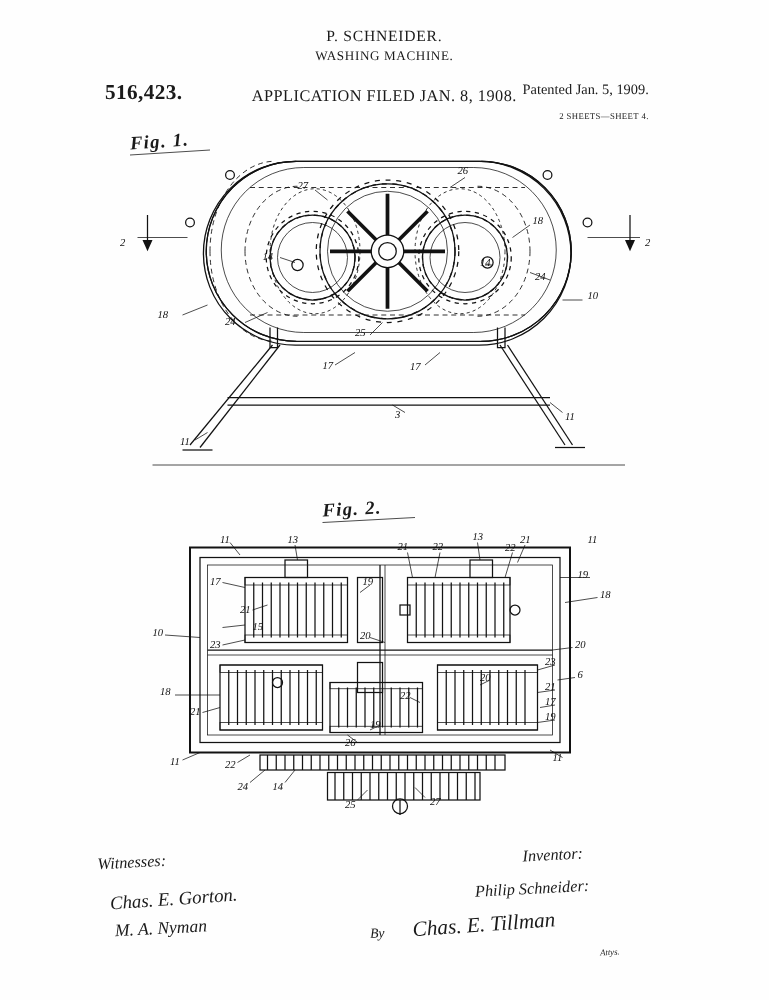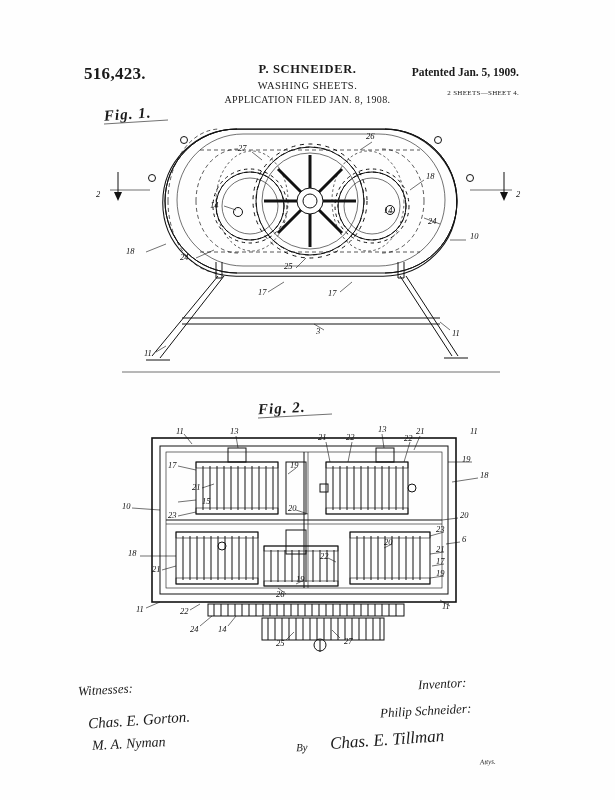--- a/index.html
+++ b/index.html
@@ -26,50 +26,48 @@
     position: absolute;
     top: 22px;
     left: 0;
     width: 100%;
     text-align: center;
   }
   .inventor-name {
     font-family: "Liberation Serif", serif;
     font-size: 12.5px;
     letter-spacing: 0.6px;
-    font-weight: 700;
-    margin-top: 40px;
+    font-weight: 400;
   }
   .title-line {
     font-size: 10.5px;
     letter-spacing: 0.5px;
     margin-top: 3px;
     font-weight: 400;
   }
   .appl-line {
-    font-size: 10px;
+    font-size: 13px;
     letter-spacing: 0.4px;
-    margin-top: 3px;
+    margin-top: 18px;
     font-family: Liberation Serif, serif;
   }
 
   .patent-number {
     position: absolute;
     top: 64px;
     left: 84px;
     font-size: 17px;
     font-weight: bold;
     letter-spacing: 0.3px;
   }
   .patented-date {
     position: absolute;
     top: 66px;
     right: 96px;
     font-size: 11.5px;
-    font-weight: bold;
   }
   .sheet-line {
     position: absolute;
     top: 89px;
     right: 96px;
     font-size: 7px;
     letter-spacing: 0.3px;
   }
 
   
@@ -124,21 +122,21 @@
   #attorney-sig { top: 730px; left: 330px; font-size: 17px; transform: rotate(-4deg); }
   #attorney-sub { top: 758px; left: 480px; font-size: 7px; transform: rotate(-3deg); }
 </style>
 </head>
 <body>
 
 <div class="page">
 
   <div class="header">
     <div class="inventor-name">P. SCHNEIDER.</div>
-    <div class="title-line">WASHING SHEETS.</div>
+    <div class="title-line">WASHING MACHINE.</div>
     <div class="appl-line">APPLICATION FILED JAN. 8, 1908.</div>
   </div>
 
   <div class="patent-number">516,423.</div>
   <div class="patented-date">Patented Jan. 5, 1909.</div>
   <div class="sheet-line">2 SHEETS—SHEET 4.</div>
 
   <div class="fig-label" id="fig1-label">Fig. 1.</div>
   <div class="fig-label" id="fig2-label">Fig. 2.</div>
 

